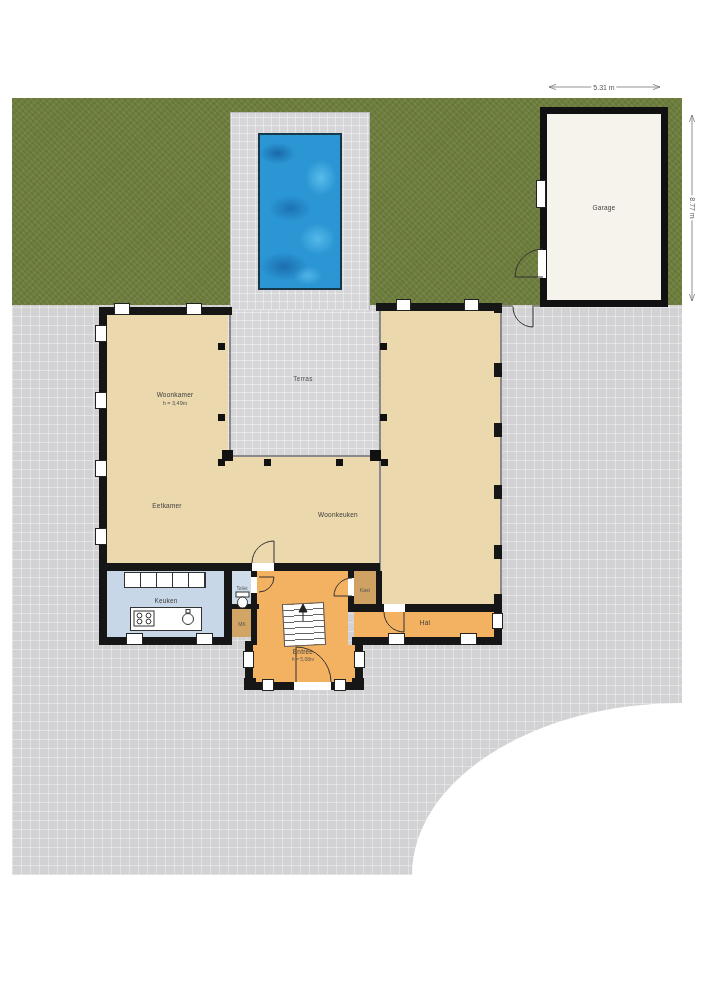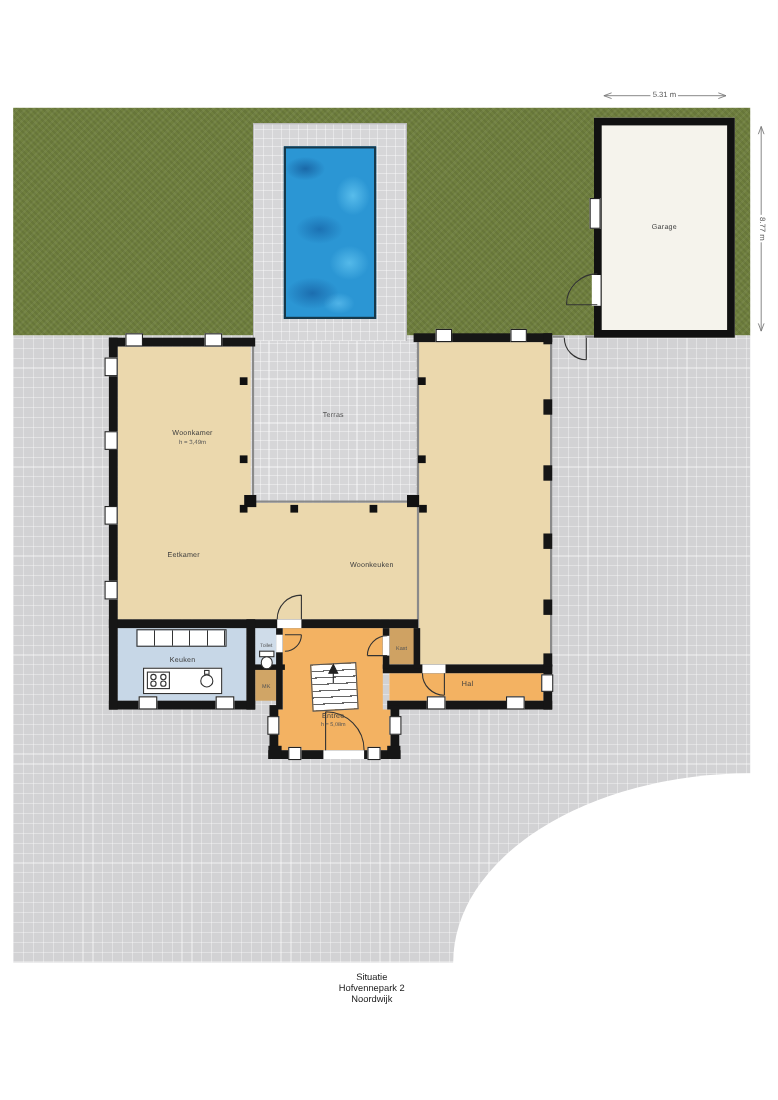--- a/index.html
+++ b/index.html
@@ -174,19 +174,14 @@
   <div class="lbl2" style="left:242px;top:624px;font-size:5px;">MK</div>
   <div class="lbl2" style="left:365px;top:590px;font-size:5px;">Kast</div>
   <div class="lbl" style="left:303px;top:651px;">Entree</div>
   <div class="lbl2" style="left:303px;top:659px;font-size:5px;">h = 5,08m</div>
   <div class="lbl" style="left:425px;top:622px;">Hal</div>
   <div class="lbl" style="left:604px;top:207px;">Garage</div>
 
   <div class="dim" style="left:604px;top:87px;">5.31 m</div>
   <div class="dim" style="left:692px;top:208px;transform:translate(-50%,-50%) rotate(90deg);">8.77 m</div>
 
-  <div class="abs cap" style="left:238px;top:883px;width:200px;">
-    <div>Situatie</div>
-    <div>Hofvennepark 2</div>
-    <div>Noordwijk</div>
-  </div>
 
 </div>
 
 </body></html>

